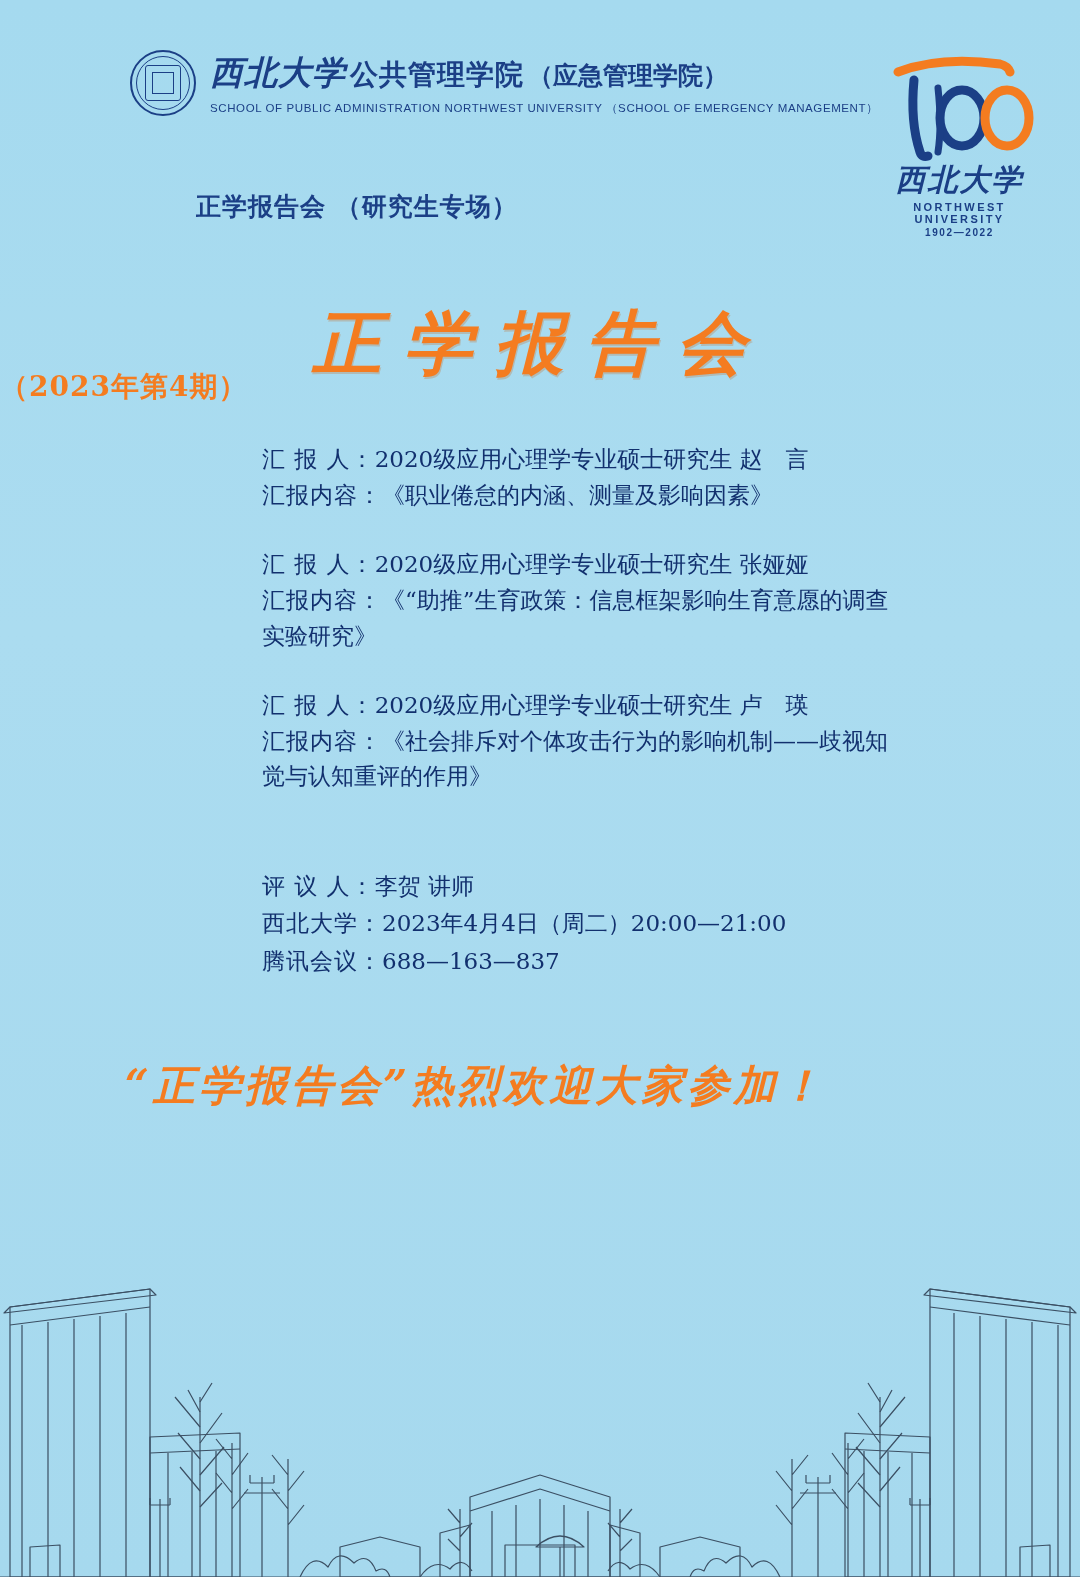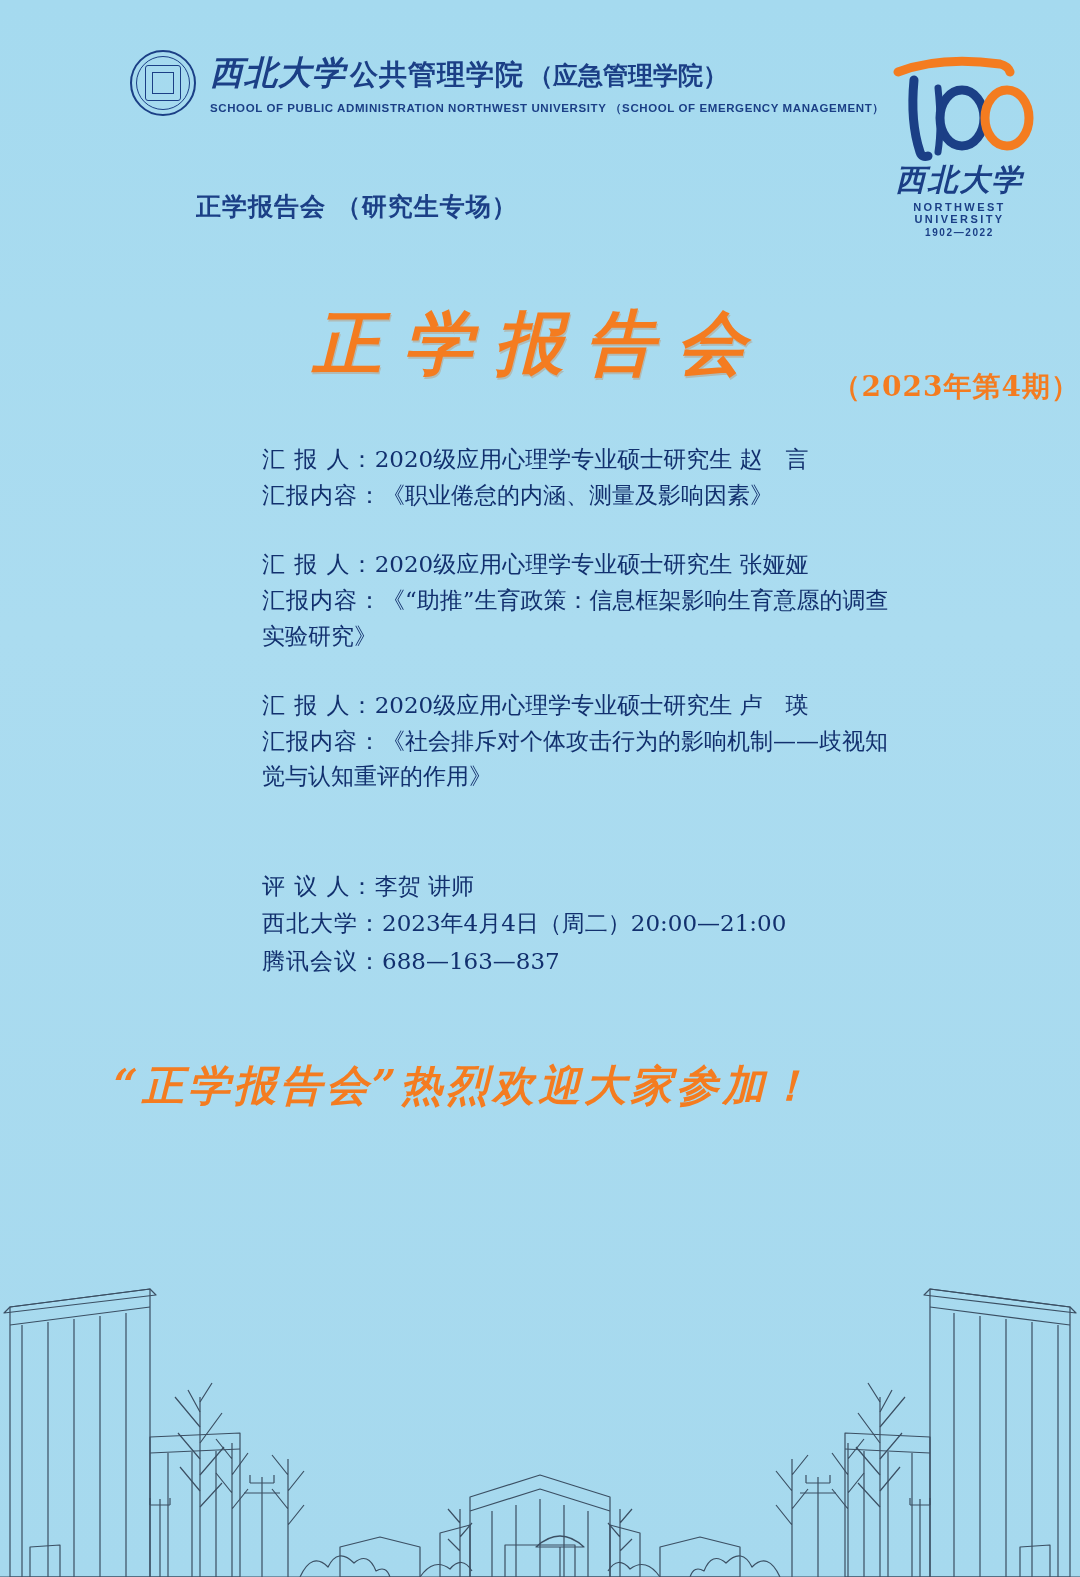--- a/index.html
+++ b/index.html
@@ -95,21 +95,21 @@
   .header-cn .school-alt {
     font-family: "DejaVu Serif", serif;
     font-weight: 700;
     font-size: 25px;
     letter-spacing: 0px;
   }
   .header-en {
     margin-top: 5px;
     color: #1b3f86;
     font-size: 11.5px;
-    font-weight: 700;
+    font-weight: 400;
     letter-spacing: 0.6px;
     white-space: nowrap;
   }
 
   
   .anniv {
     position: absolute;
     top: 52px;
     right: 38px;
     width: 165px;
@@ -166,21 +166,21 @@
     letter-spacing: 22px;
     color: #f47c20;
     text-shadow: 1px 2px 0 rgba(200,90,10,0.25);
     margin-top: 33px;
   }
   .issue {
     position: absolute;
     top: 368px;
     left: 0;
     width: 1080px;
-    text-align: right;
+    text-align: left;
     font-family: "DejaVu Serif", serif;
     font-weight: 700;
     font-size: 28px;
     color: #f47c20;
     letter-spacing: 1px;
   }
 
   
   .body-block {
     position: absolute;
@@ -211,20 +211,21 @@
     top: 1058px;
     left: 0;
     width: 928px;
     text-align: center;
     font-family: "DejaVu Serif", serif;
     font-weight: 700;
     font-style: italic;
     font-size: 42px;
     letter-spacing: 4px;
     color: #f47c20;
+    padding-left: 11px;
   }
 
   
   .skyline {
     position: absolute;
     left: 0;
     bottom: 0;
     width: 1080px;
     height: 330px;
   }

